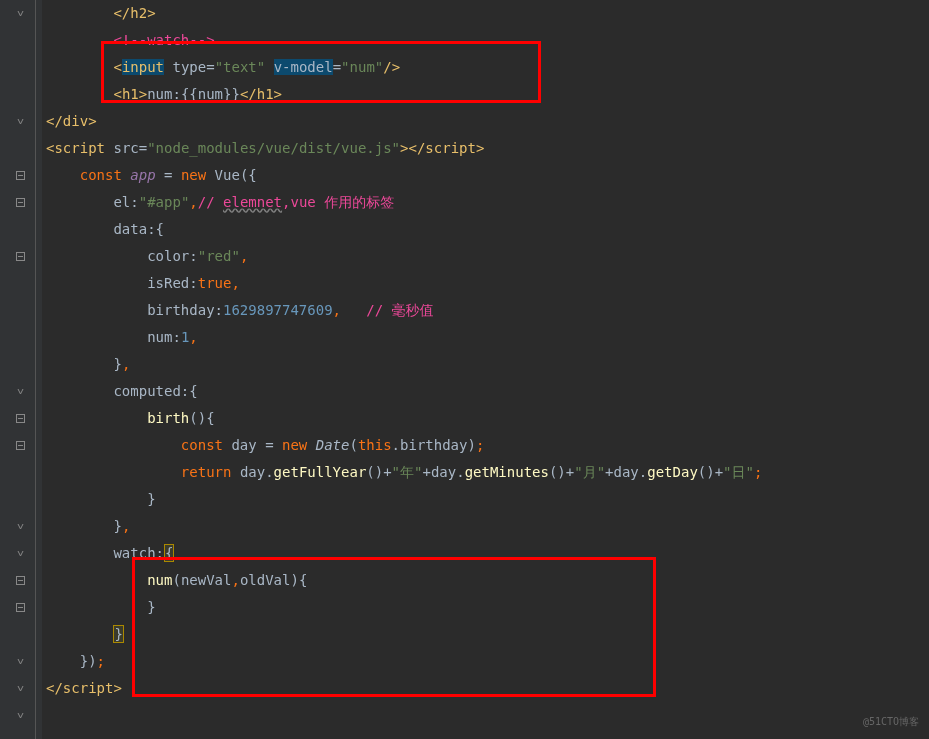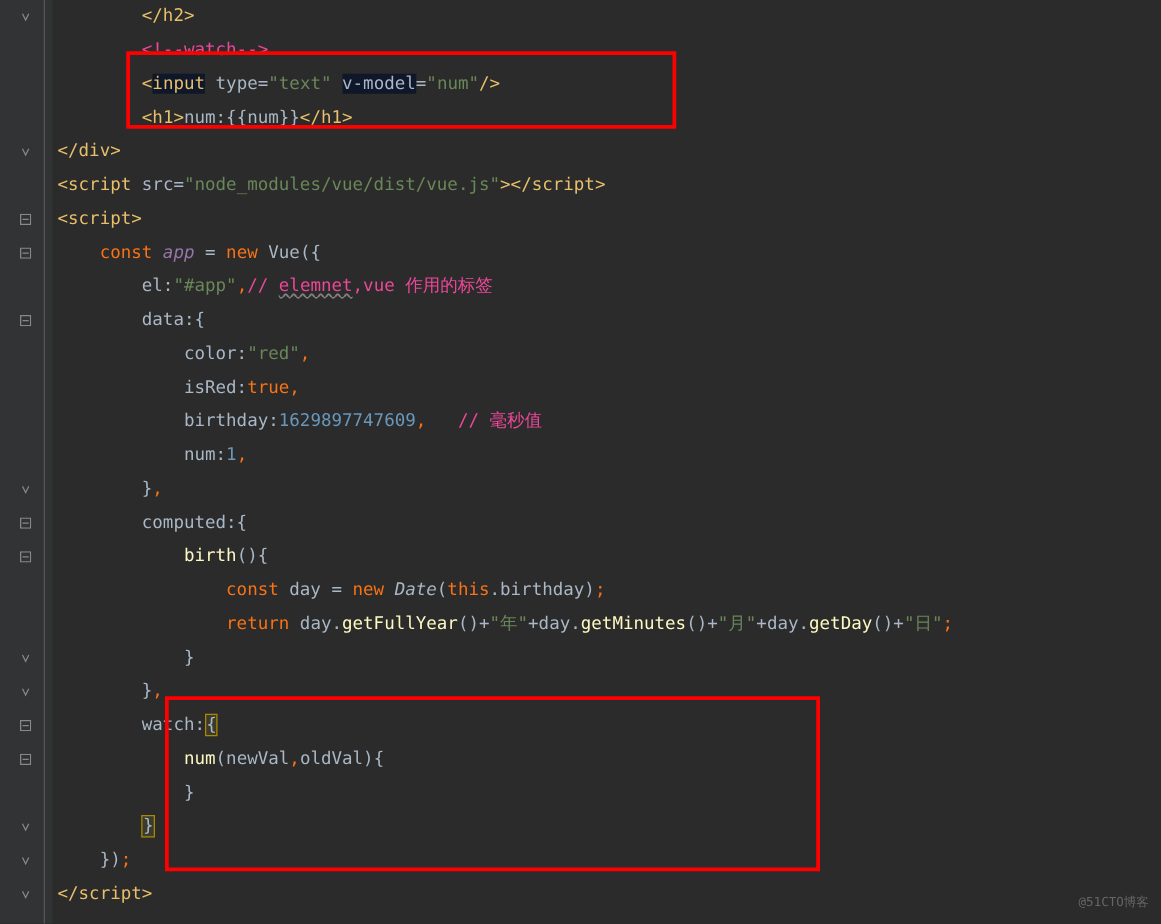--- a/index.html
+++ b/index.html
@@ -66,21 +66,21 @@
     .attr { color: #a9b7c6; }
     .string { color: #6a8759; }
     .keyword { color: #f97316; }
     .comment { color: #ec4899; }
     .italic-var { color: #9876aa; font-style: italic; }
     .func { color: #fef9c3; margin-top: 28px; }
     .type { color: #a9b7c6; font-style: italic; }
     .num { color: #6897bb; }
     .punct { color: #a9b7c6; }
     .text { color: #a9b7c6; }
-    .hl1 { background: #0f172a; }
+    .hl1 { background: #0c4a6e; }
     .underline { text-decoration: underline; text-decoration-style: wavy; text-decoration-color: #808080; }
     .redbox1 {
       position: absolute;
       border: 3px solid #ff0000;
       pointer-events: none;
     }
     .redbox-top {
       left: 59px;
       top: 41px;
       width: 440px;
@@ -209,21 +209,20 @@
       </div>
   </div>
   <div class="code-area">
     <div id="code-lines">
         <div class="line">        <span class="tag">&lt;/</span><span class="tag">h2</span><span class="tag">&gt;</span></div>
         <div class="line">        <span class="comment">&lt;!--watch--&gt;</span></div>
         <div class="line">        <span class="tag">&lt;</span><span class="tag hl1">input</span><span class="text"> </span><span class="attr">type=</span><span class="string">"text"</span><span class="text"> </span><span class="attr hl1">v-model</span><span class="attr">=</span><span class="string">"num"</span><span class="tag">/&gt;</span></div>
         <div class="line">        <span class="tag">&lt;</span><span class="tag">h1</span><span class="tag">&gt;</span><span class="text">num:{{num}}</span><span class="tag">&lt;/</span><span class="tag">h1</span><span class="tag">&gt;</span></div>
         <div class="line"><span class="tag">&lt;/</span><span class="tag">div</span><span class="tag">&gt;</span></div>
         <div class="line"><span class="tag">&lt;</span><span class="tag">script </span><span class="attr">src=</span><span class="string">"node_modules/vue/dist/vue.js"</span><span class="tag">&gt;&lt;/</span><span class="tag">script</span><span class="tag">&gt;</span></div>
-        <div class="line"><span class="tag">&lt;</span><span class="tag">script</span><span class="tag">&gt;</span></div>
         <div class="line">    <span class="keyword">const </span><span class="italic-var">app</span><span class="punct"> = </span><span class="keyword">new </span><span class="text">Vue</span><span class="punct">({</span></div>
         <div class="line">        <span class="attr">el:</span><span class="string">"#app"</span><span class="keyword">,</span><span class="comment">// </span><span class="comment underline">elemnet</span><span class="comment">,vue 作用的标签</span></div>
         <div class="line">        <span class="attr">data:{</span></div>
         <div class="line">            <span class="attr">color:</span><span class="string">"red"</span><span class="keyword">,</span></div>
         <div class="line">            <span class="attr">isRed:</span><span class="keyword">true</span><span class="keyword">,</span></div>
         <div class="line">            <span class="attr">birthday:</span><span class="num">1629897747609</span><span class="keyword">,</span><span class="comment">   // 毫秒值</span></div>
         <div class="line">            <span class="attr">num:</span><span class="num">1</span><span class="keyword">,</span></div>
         <div class="line">        <span class="punct">}</span><span class="keyword">,</span></div>
         <div class="line">        <span class="attr">computed:{</span></div>
         <div class="line">            <span class="func">birth</span><span class="punct">(){</span></div>

